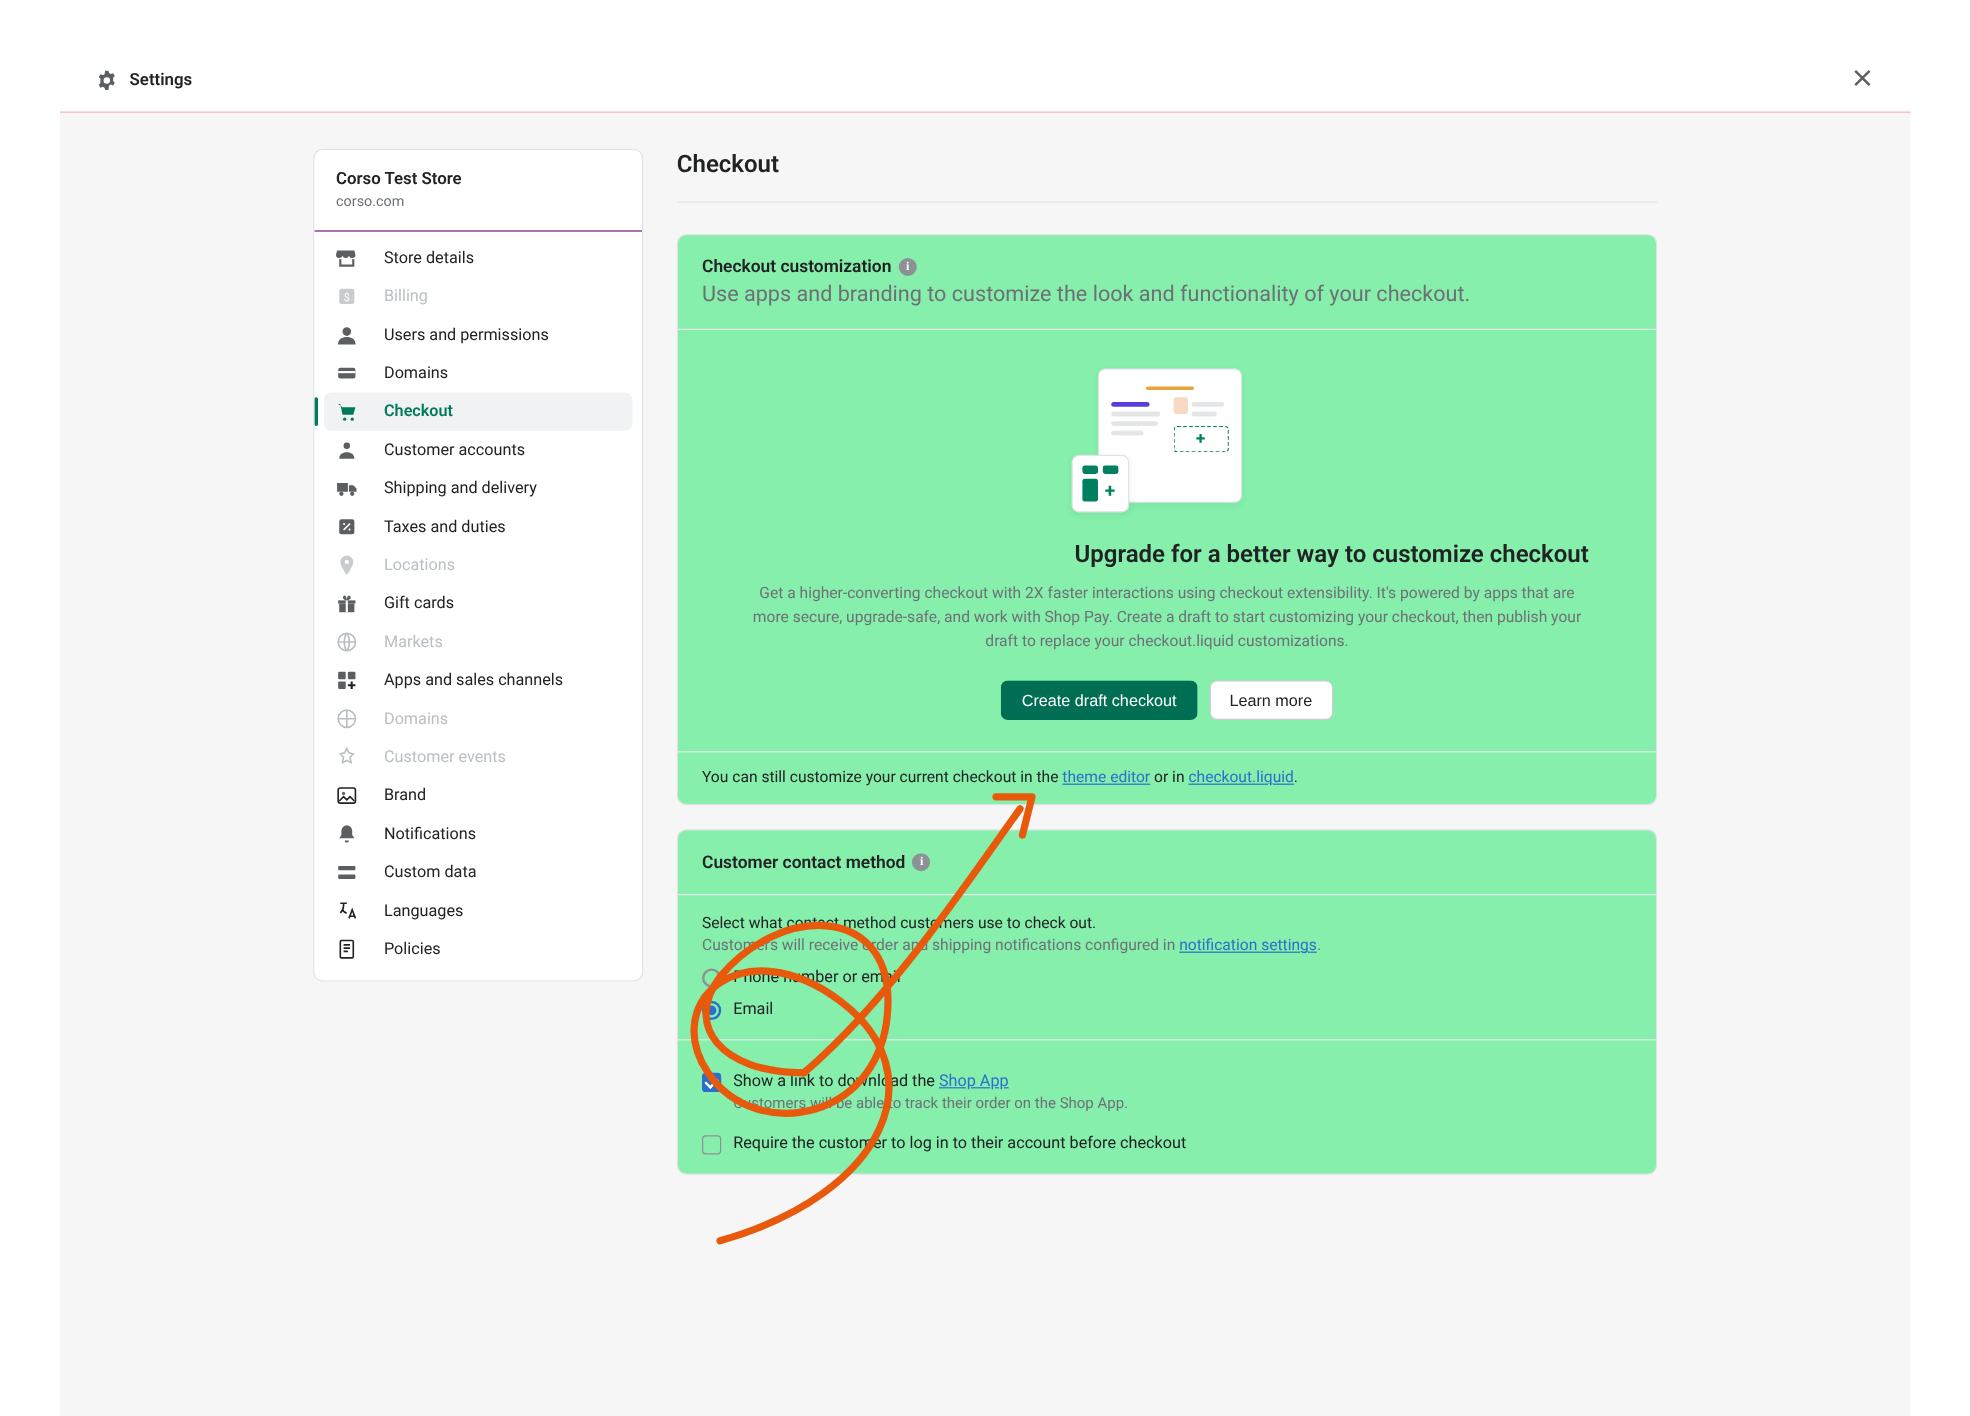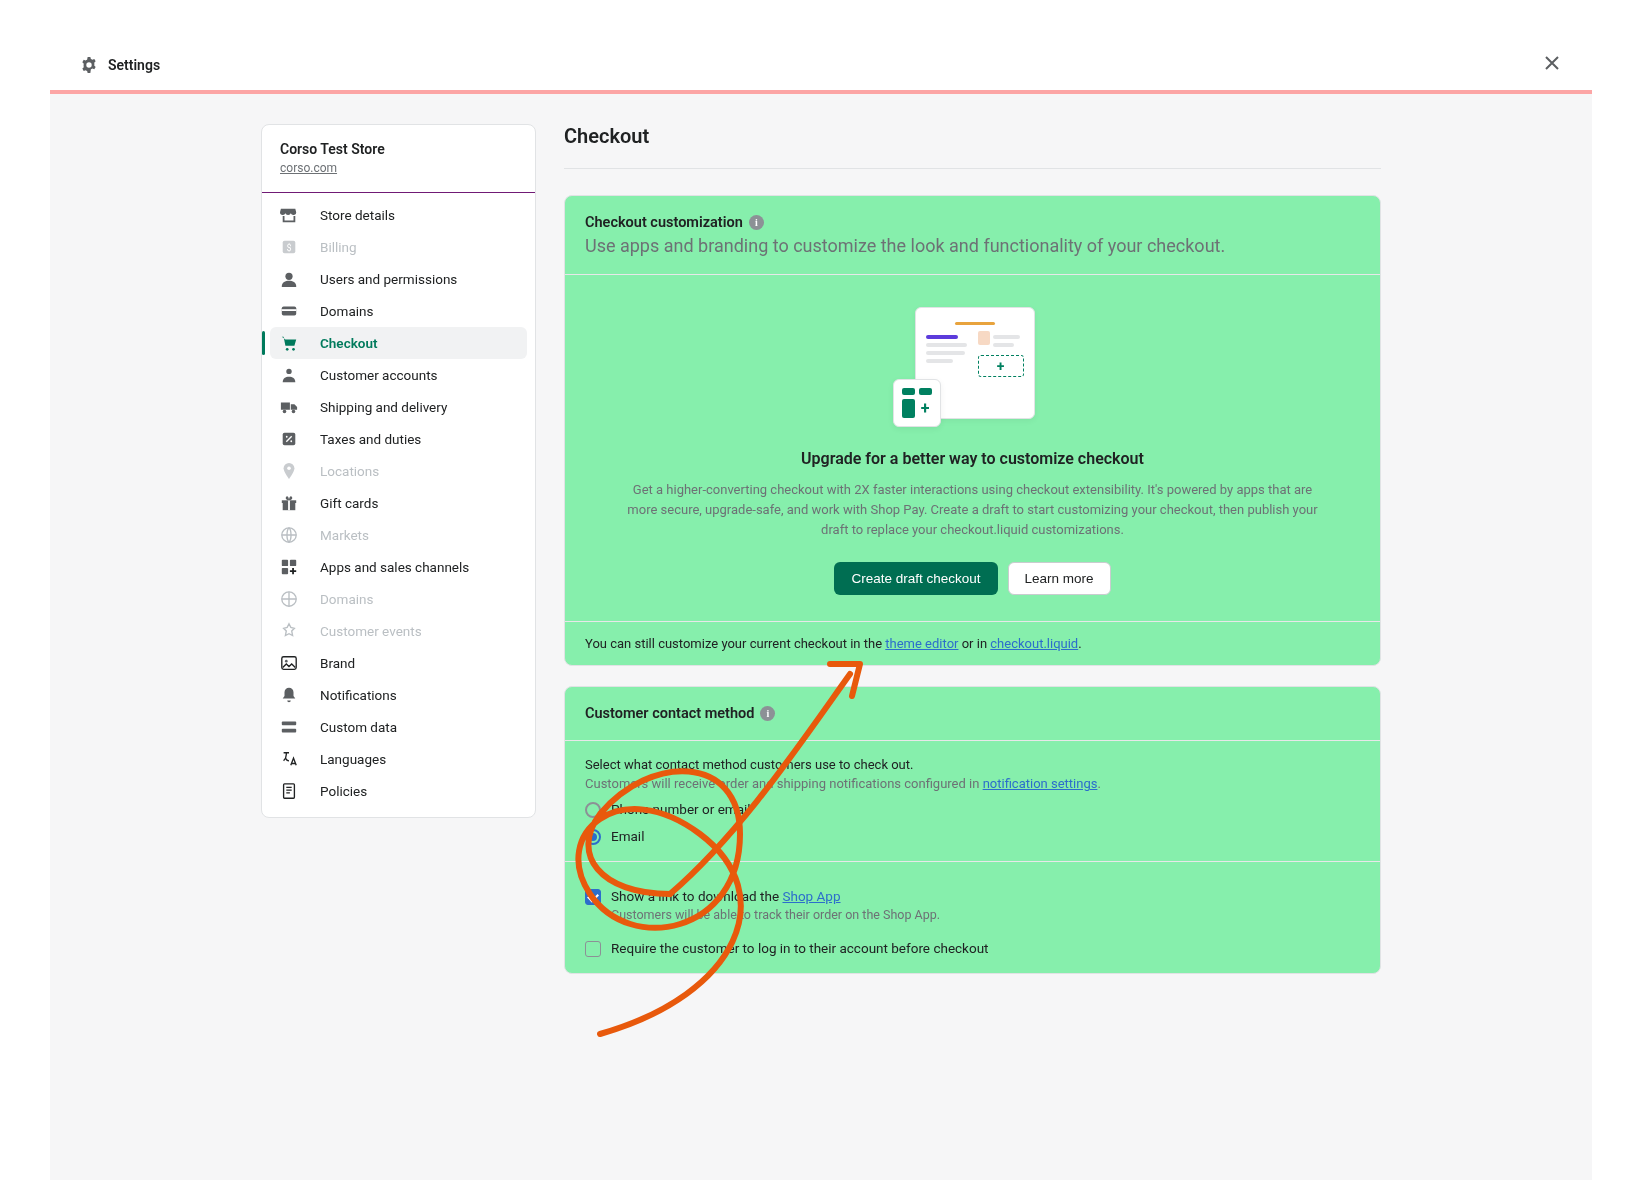--- a/index.html
+++ b/index.html
@@ -10,21 +10,21 @@
     width: 1642px;
     height: 1180px;
     overflow: hidden;
   }
   .topbar {
     display: flex;
     align-items: center;
     justify-content: space-between;
     padding: 0 30px;
     height: 54px;
-    border-bottom: 4px solid #fca5a5;
+    border-bottom: 1px solid #fca5a5;
     background: #fff;
     margin: 40px 50px 0 50px;
   }
   .topbar-left { display:flex; align-items:center; gap:10px; }
   .topbar-left .gear { width:18px; height:18px; fill:#5c5f62; }
   .topbar-title { font-size: 14px; font-weight:600; color:#202223; }
   .close-btn { cursor:pointer; }
   .close-btn svg { width:20px; height:20px; stroke:#5c5f62; }
 
   .outer {
@@ -49,21 +49,21 @@
     border-radius:8px;
     flex-shrink:0;
     overflow:hidden;
     height: fit-content;
   }
   .store-header {
     padding:16px 18px;
     border-bottom:1px solid #701a75;
   }
   .store-name { font-size:14px; font-weight:600; color:#202223; }
-  .store-domain { font-size:12px; color:#6d7175; text-decoration:underline; display:inline-block; margin-top:4px; }
+  .store-domain { font-size:12px; color:#6d7175; display:inline-block; margin-top:4px; }
   .nav-list { padding:6px 8px 10px; }
   .nav-item {
     display:flex;
     align-items:center;
     gap:22px;
     padding:7px 10px;
     border-radius:6px;
     font-size:13.5px;
     color:#202223;
     cursor:pointer;
@@ -148,21 +148,21 @@
   .tile {
     position:absolute; left:0; bottom:0;
     width:48px; height:48px;
     background:#fff; border:1px solid #e1e3e5;
     border-radius:6px; box-shadow:0 2px 6px rgba(0,0,0,0.06);
     display:grid; grid-template-columns:1fr 1fr; grid-template-rows:1fr 1fr;
     gap:4px; padding:8px;
   }
   .tile div { background:#008060; border-radius:2px; }
   .tile .plus { background:none; color:#008060; display:flex; align-items:center; justify-content:center; font-weight:700; font-size:16px;}
-  .hero-title { font-size:16px; font-weight:600; margin-bottom:12px; }
+  .hero-title { font-size:20px; font-weight:600; margin-bottom:12px;text-align:right; }
   .hero-text { font-size:13px; color:#6d7175; line-height:1.55; margin-bottom:22px; }
   .btn-row { display:flex; gap:10px; justify-content:center; }
   .btn {
     padding:8px 16px; border-radius:6px; font-size:13.5px; font-weight:400;
     cursor:pointer; border:1px solid transparent;
   }
   .btn-primary { background:#006e52; color:#fff; }
   .btn-secondary { background:#fff; border-color:#c9cccf; color:#202223; }
   .card-footnote {
     border-top:1px solid #e7e8e9;

